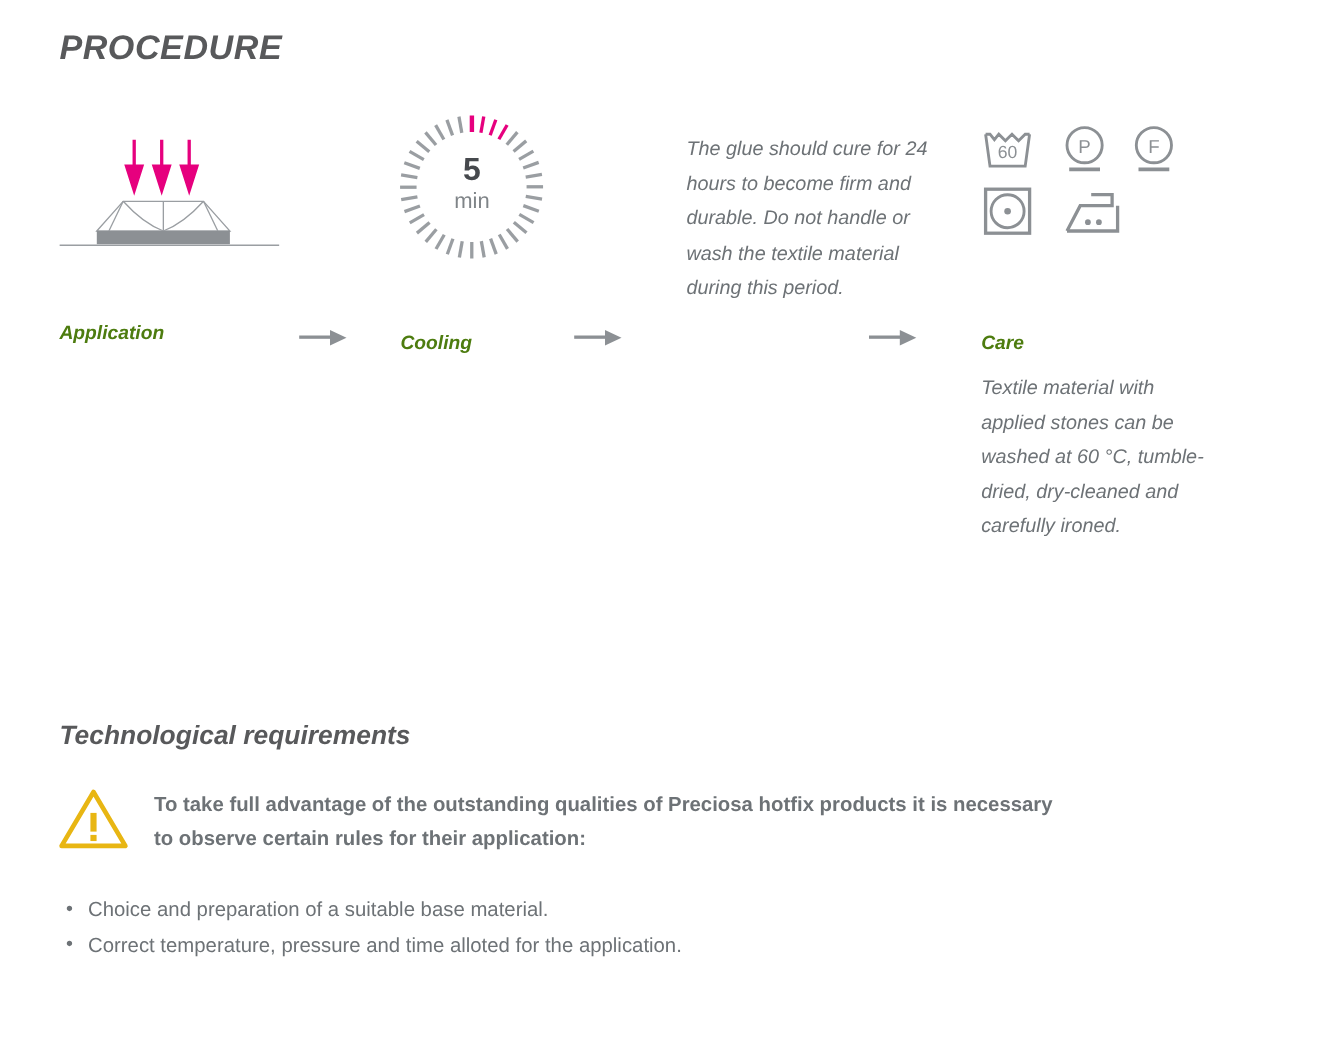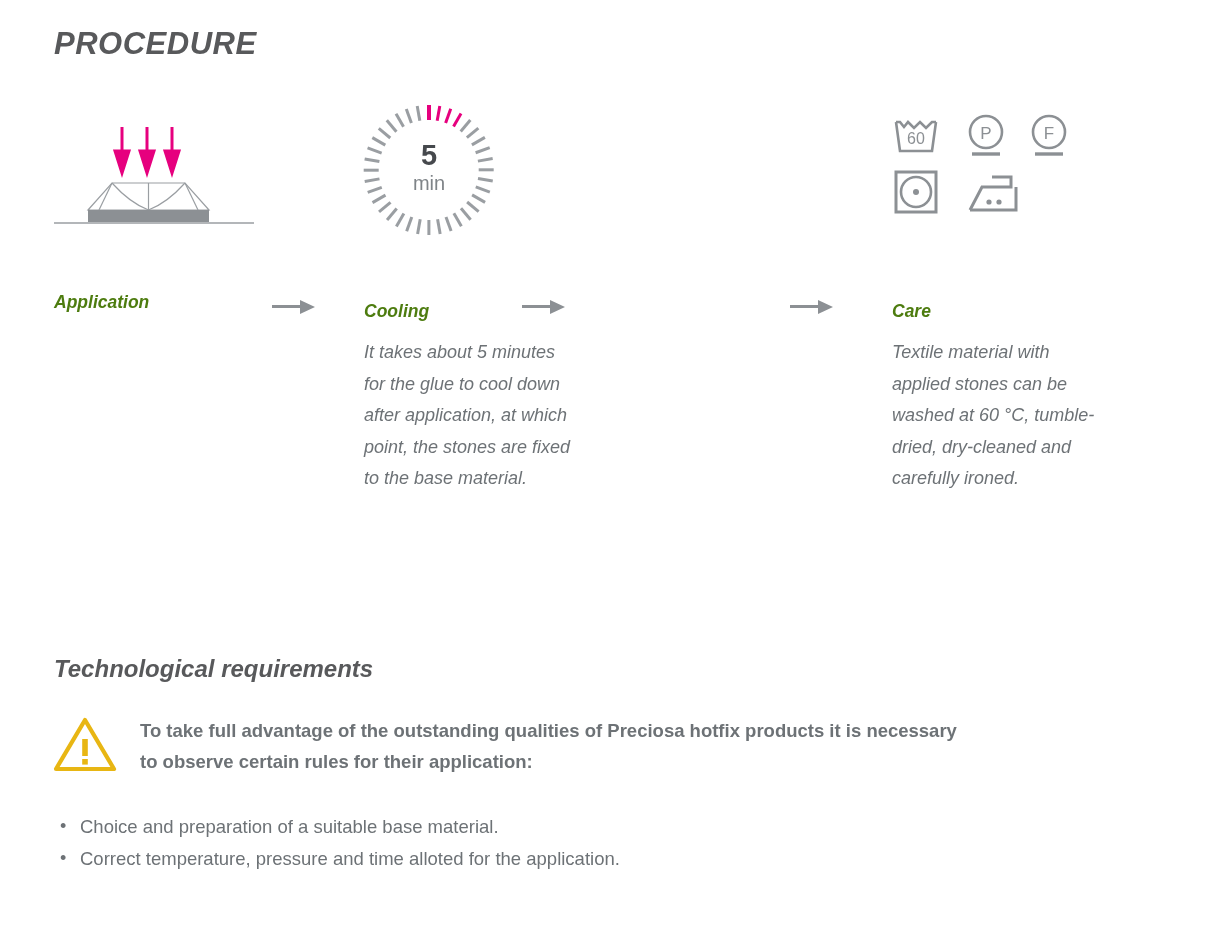--- a/index.html
+++ b/index.html
@@ -266,24 +266,24 @@
           <div class="tick" style="width: 3.4px; height: 15px; margin-left: -1.7px; top: 0px; transform-origin: 50% 65px; background: rgb(154, 158, 162); transform: rotate(290deg);"></div>
           <div class="tick" style="width: 3.4px; height: 15px; margin-left: -1.7px; top: 0px; transform-origin: 50% 65px; background: rgb(154, 158, 162); transform: rotate(300deg);"></div>
           <div class="tick" style="width: 3.4px; height: 15px; margin-left: -1.7px; top: 0px; transform-origin: 50% 65px; background: rgb(154, 158, 162); transform: rotate(310deg);"></div>
           <div class="tick" style="width: 3.4px; height: 15px; margin-left: -1.7px; top: 0px; transform-origin: 50% 65px; background: rgb(154, 158, 162); transform: rotate(320deg);"></div>
           <div class="tick" style="width: 3.4px; height: 15px; margin-left: -1.7px; top: 0px; transform-origin: 50% 65px; background: rgb(154, 158, 162); transform: rotate(330deg);"></div>
           <div class="tick" style="width: 3.4px; height: 15px; margin-left: -1.7px; top: 0px; transform-origin: 50% 65px; background: rgb(154, 158, 162); transform: rotate(340deg);"></div>
           <div class="tick" style="width: 3.4px; height: 15px; margin-left: -1.7px; top: 0px; transform-origin: 50% 65px; background: rgb(154, 158, 162); transform: rotate(350deg);"></div>
         </div>
     </div>
     <div class="step-label">Cooling</div>
-    <div class="step-text">It takes about 5 minutes for the glue to cool down after application, at which point, the stones are fixed to the base material.</div>
   </div>
 
   <div class="step" id="step-curing">
+    <div class="step-text">The glue should cure for 24 hours to become firm and durable. Do not handle or wash the textile material during this period.</div>
   </div>
 
   <div class="step" id="step-care">
     <div class="step-icon">
       <div class="care-icons">
         <div class="care-row">
 
           <svg width="53" height="45" viewBox="0 0 53 45" aria-hidden="true">
             <g stroke="#8c9094" stroke-width="2.6" fill="none">
               <path d="M4 9 L8 9 L12 14 L16 9 L22 15 L28 9 L34 15 L40 9 L44 9"></path>

